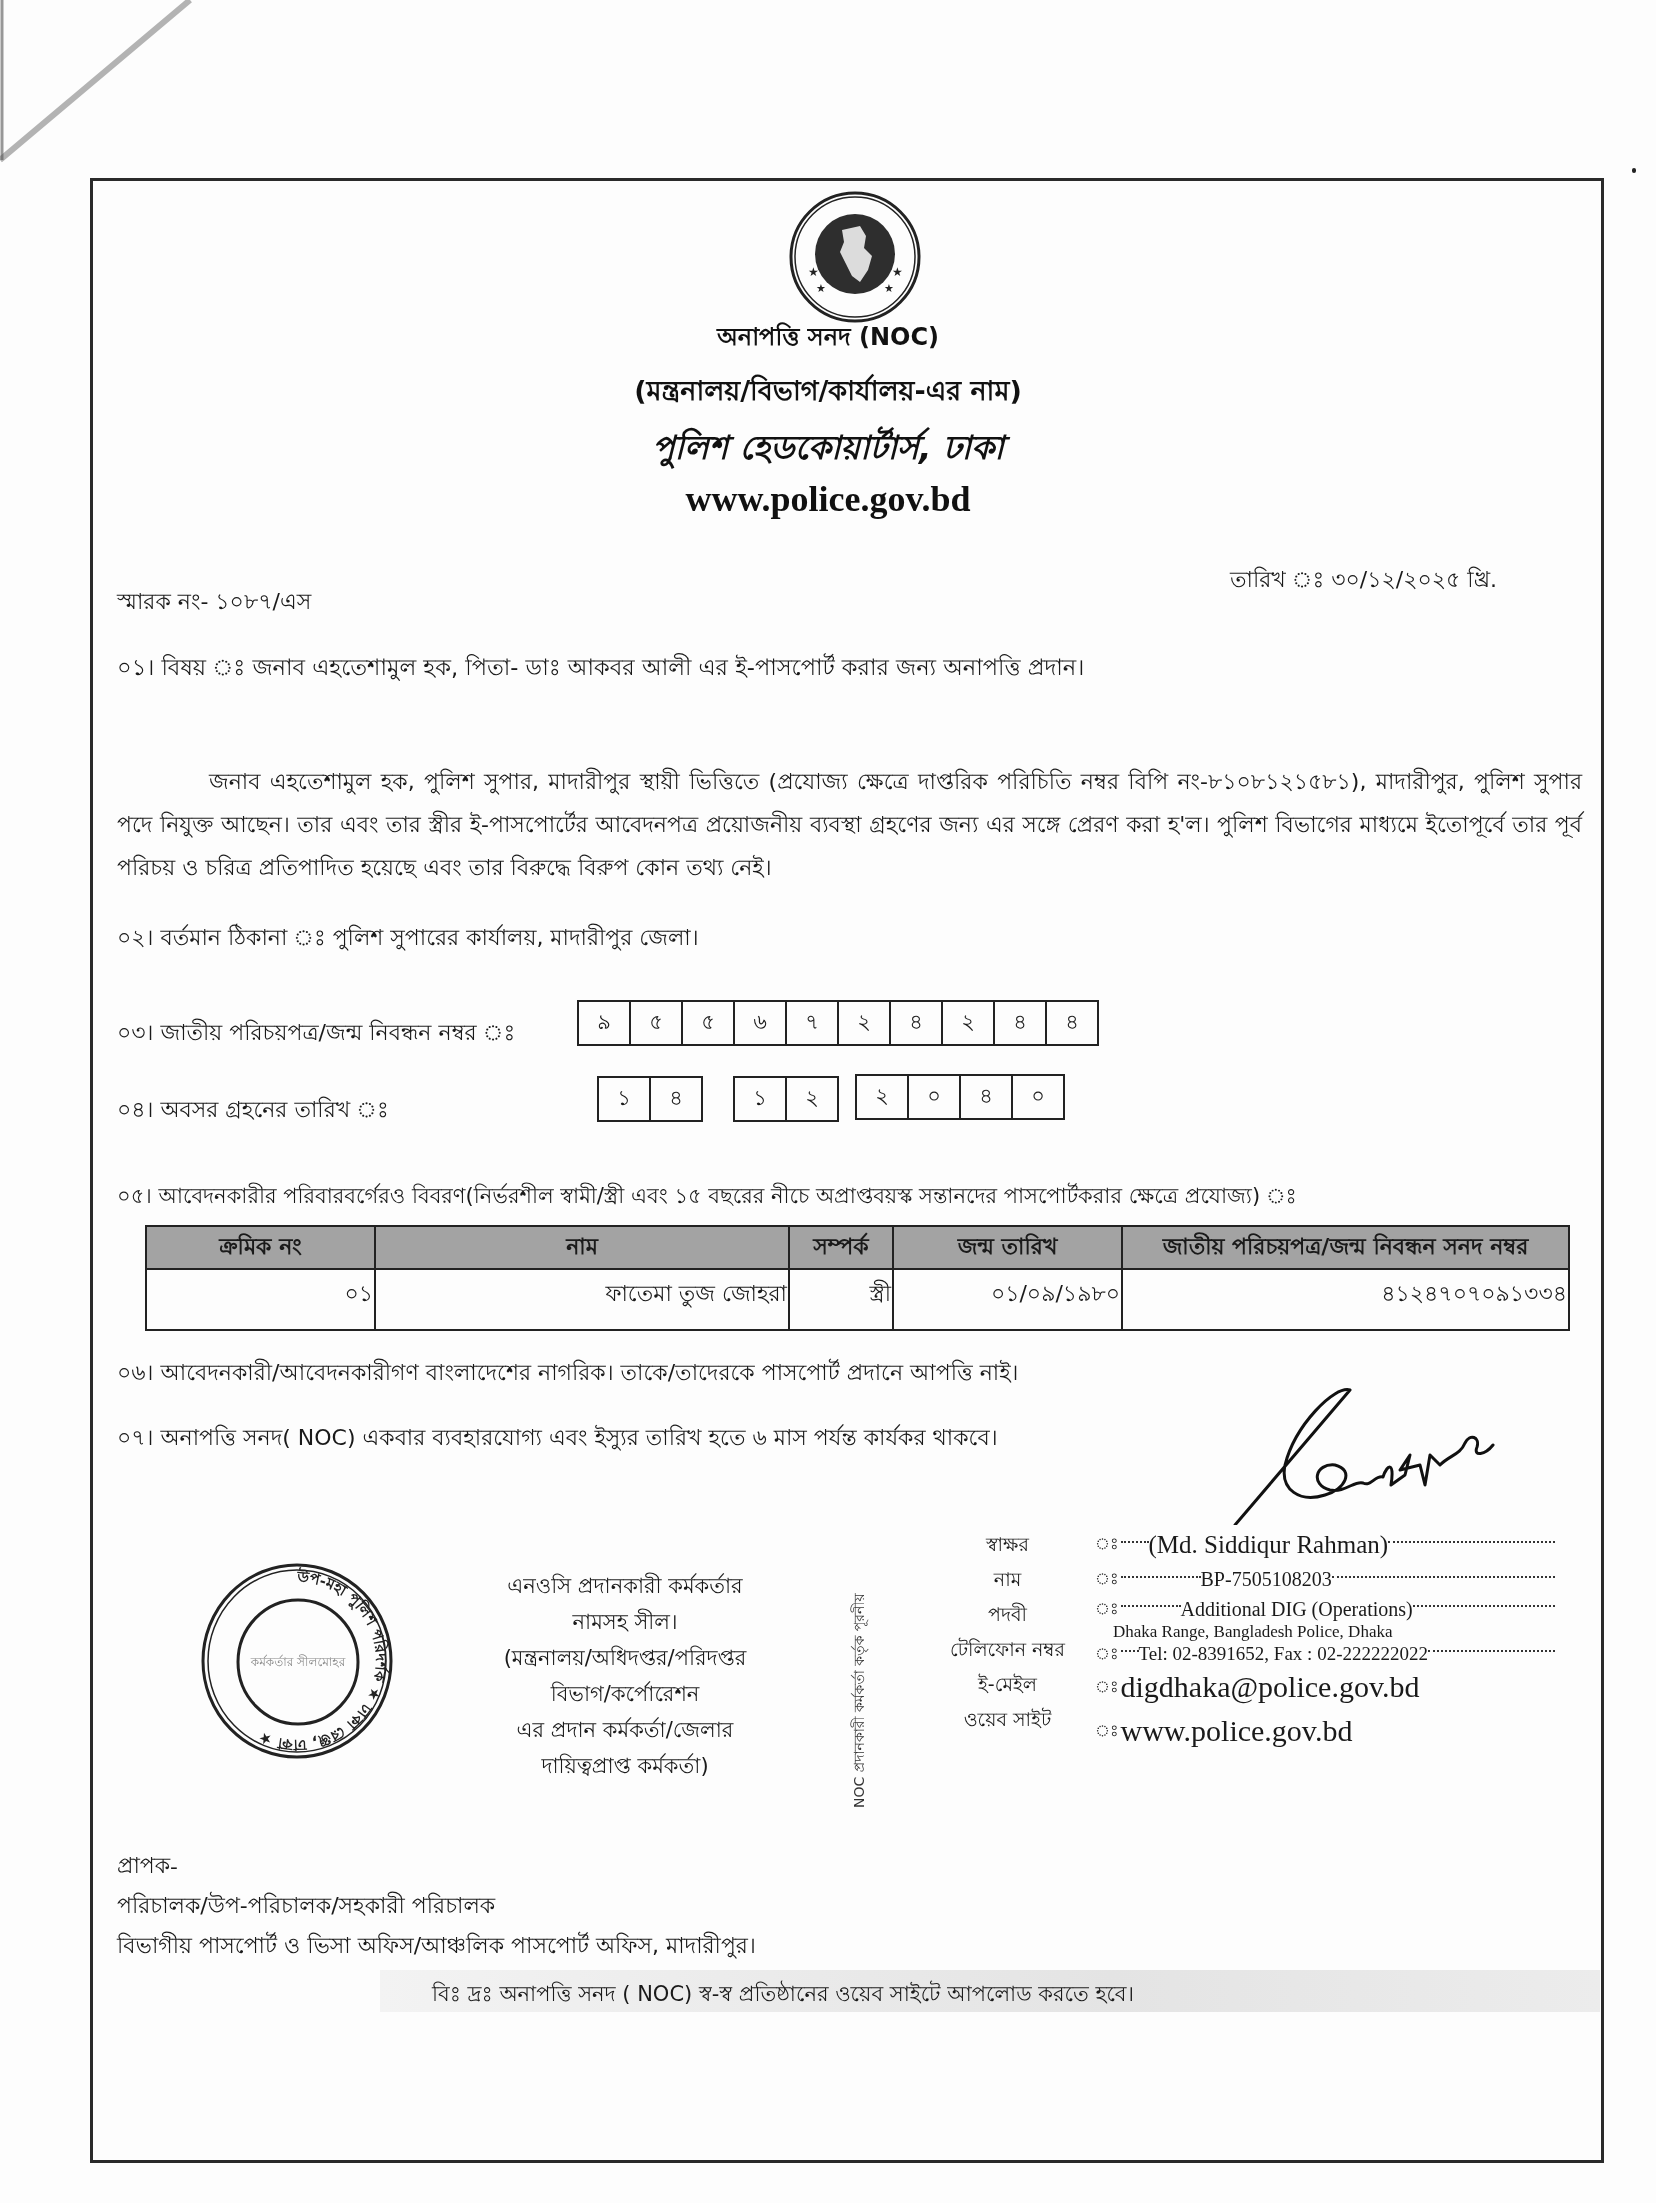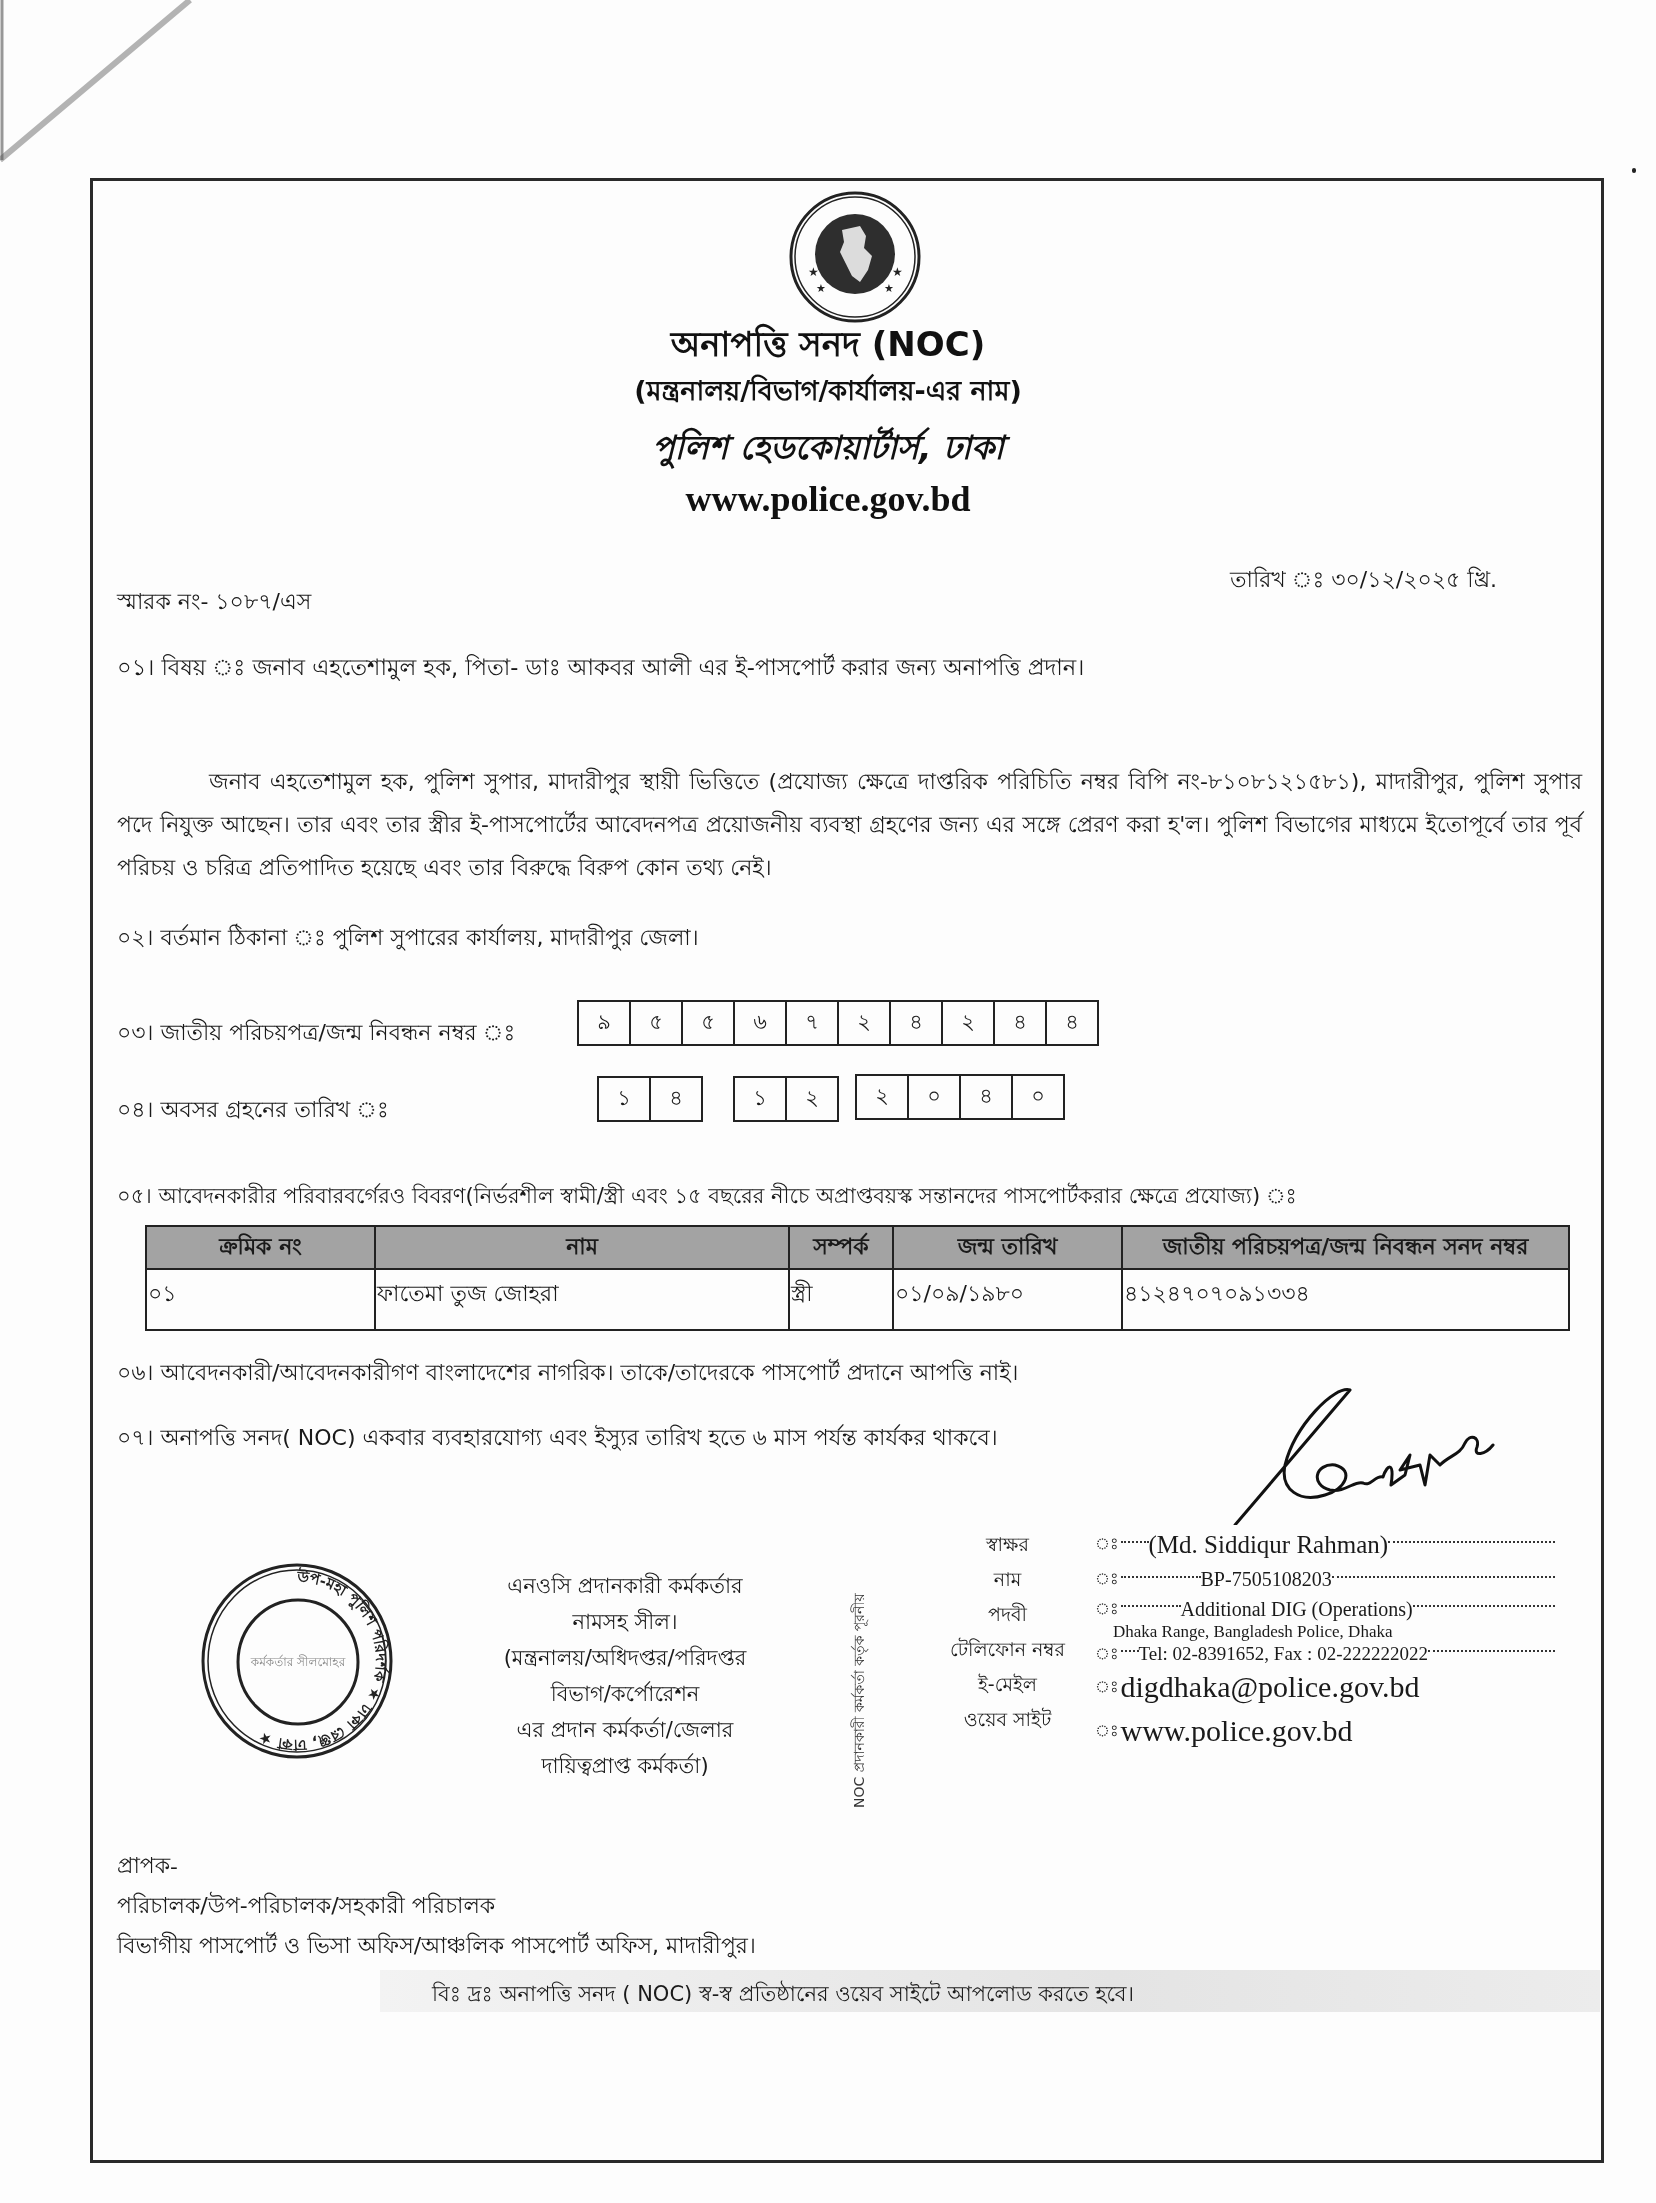--- a/index.html
+++ b/index.html
@@ -10,34 +10,34 @@
   .corner-fold { position: absolute; left: 0; top: 0; width: 200px; height: 170px; }
   .dot-mark { position: absolute; left: 1632px; top: 168px; width: 4px; height: 5px; background: #222; border-radius: 2px; }
   .frame {
     position: absolute; left: 90px; top: 178px; width: 1514px; height: 1985px;
     border: 3px solid #2a2a2a; box-sizing: border-box;
   }
   .emblem {
     position: absolute; left: 780px; top: 190px; width: 150px; height: 134px;
   }
   .head-line { position: absolute; left: 0; width: 1656px; text-align: center; font-weight: bold; color: #111; }
-  .h1 { top: 318px; font-size: 34px; }
+  .h1 { top: 318px; font-size: 24px; }
   .h2 { top: 370px; font-size: 27px; }
   .h3 { top: 422px; font-size: 33px; font-style: italic; }
   .h4 { top: 478px; font-size: 36px; font-family: "Liberation Serif", serif; }
   .txt { position: absolute; font-size: 22px; white-space: nowrap; }
   .para { position: absolute; left: 117px; width: 1465px; font-size: 22px; line-height: 43px; text-align: justify; }
   .digit-boxes { position: absolute; display: flex; border: 2px solid #222; height: 42px; }
   .digit-boxes span { width: 50px; border-right: 2px solid #222; display: flex; align-items: center; justify-content: center; font-size: 21px; }
   .digit-boxes span:last-child { border-right: none; }
   table.fam {
     position: absolute; left: 145px; top: 1225px; width: 1425px; border-collapse: collapse; font-size: 22px;
   }
   table.fam th { background: #a3a3a3; border: 2px solid #222; height: 30px; font-weight: bold; padding: 2px 6px; }
-  table.fam td { border: 2px solid #222; height: 52px; text-align: left; vertical-align: top; padding-top: 6px; }
+  table.fam td { border: 2px solid #222; height: 52px; text-align: right; vertical-align: top; padding-top: 6px; }
   .seal {
     position: absolute; left: 198px; top: 1562px; width: 198px; height: 198px;
   }
   .stamp-text { position: absolute; left: 440px; top: 1568px; width: 370px; text-align: center; font-size: 21px; line-height: 36px; }
   .vert-text {
     position: absolute; left: 848px; top: 1518px; width: 300px; height: 20px; font-size: 14px;
     transform-origin: 0 0; transform: rotate(-90deg) translate(-290px, 0); white-space: nowrap; color: #333;
   }
   .sig-labels { position: absolute; left: 920px; top: 1527px; width: 175px; text-align: center; font-size: 19px; line-height: 35px; }
   .sig-values { position: absolute; left: 1095px; top: 1527px; width: 460px; font-family: "Liberation Serif", serif; }

